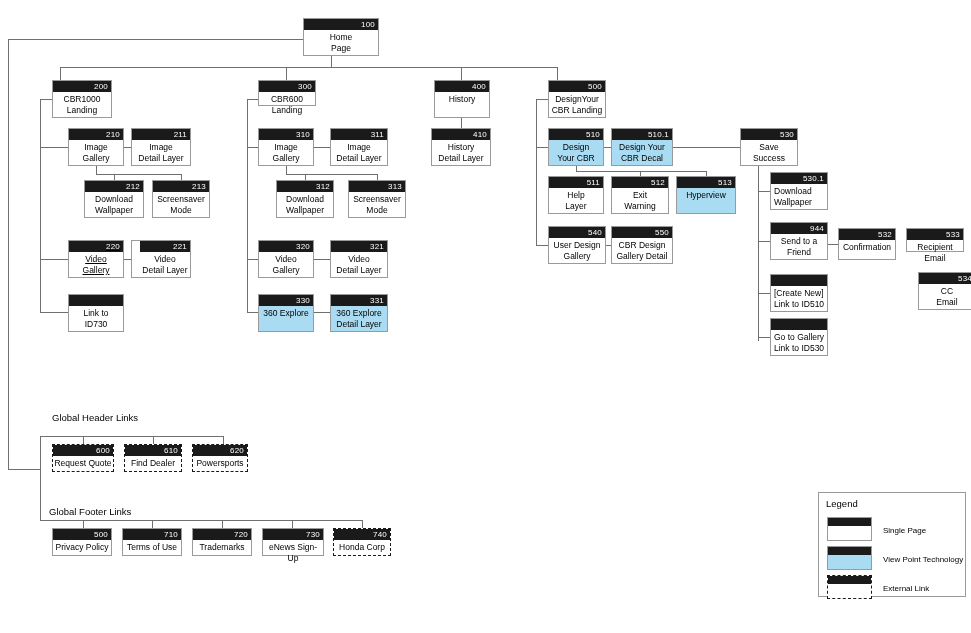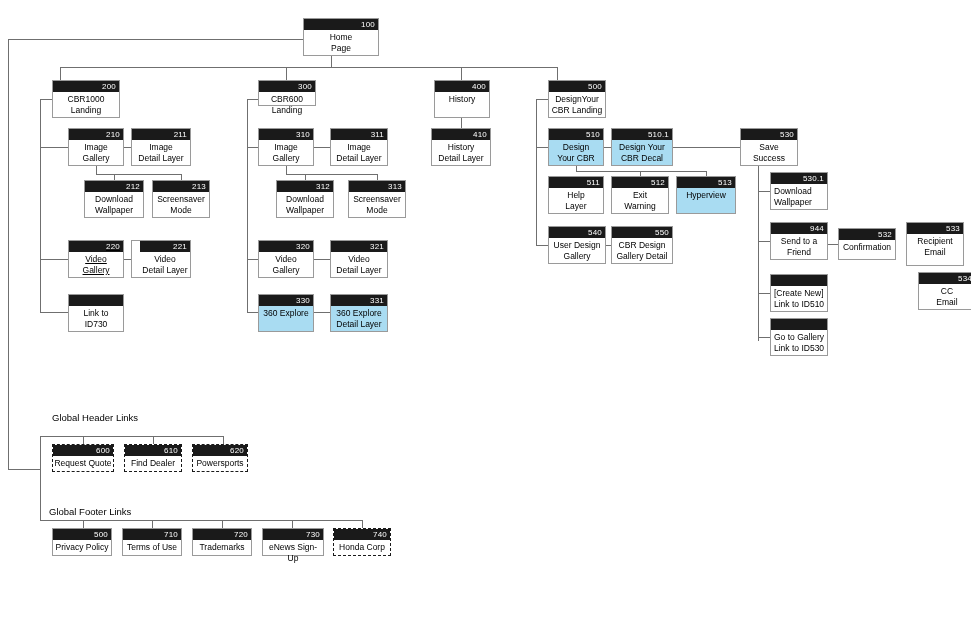--- a/index.html
+++ b/index.html
@@ -103,21 +103,21 @@
     <div class="ln v" style="left: 83px; top: 520px; height: 8px;"></div>
     <div class="ln v" style="left: 152px; top: 520px; height: 8px;"></div>
     <div class="ln v" style="left: 222px; top: 520px; height: 8px;"></div>
     <div class="ln v" style="left: 292px; top: 520px; height: 8px;"></div>
     <div class="ln v" style="left: 362px; top: 520px; height: 8px;"></div>
     <div class="node" style="left: 303px; top: 18px; width: 76px; height: 38px;">
       <div class="hdr">100</div>
       <div class="bdy">Home
 Page</div>
     </div>
-    <div class="node" style="left: 52px; top: 80px; width: 68px; height: 38px;">
+    <div class="node" style="left: 52px; top: 80px; width: 60px; height: 38px;">
       <div class="hdr">200</div>
       <div class="bdy">CBR1000
 Landing</div>
     </div>
     <div class="node" style="left: 68px; top: 128px; width: 56px; height: 38px;">
       <div class="hdr">210</div>
       <div class="bdy">Image
 Gallery</div>
     </div>
     <div class="node" style="left: 131px; top: 128px; width: 60px; height: 38px;">
@@ -254,21 +254,21 @@
     </div>
     <div class="node" style="left: 770px; top: 222px; width: 58px; height: 38px;">
       <div class="hdr">944</div>
       <div class="bdy">Send to a
 Friend</div>
     </div>
     <div class="node" style="left: 838px; top: 228px; width: 58px; height: 32px;">
       <div class="hdr">532</div>
       <div class="bdy">Confirmation</div>
     </div>
-    <div class="node" style="left: 906px; top: 222px; width: 58px; height: 44px;">
+    <div class="node" style="left: 906px; top: 228px; width: 58px; height: 24px;">
       <div class="hdr">533</div>
       <div class="bdy">Recipient
 Email</div>
     </div>
     <div class="node" style="left: 918px; top: 272px; width: 58px; height: 38px;">
       <div class="hdr">534</div>
       <div class="bdy">CC
 Email</div>
     </div>
     <div class="node noid lft" style="left: 770px; top: 274px; width: 58px; height: 38px;">
@@ -308,13 +308,29 @@
     <div class="node" style="left: 262px; top: 528px; width: 62px; height: 28px;">
       <div class="hdr">730</div>
       <div class="bdy">eNews Sign-Up</div>
     </div>
     <div class="node ext" style="left: 333px; top: 528px; width: 58px; height: 28px;">
       <div class="hdr">740</div>
       <div class="bdy">Honda Corp</div>
     </div>
     <div class="seclbl" style="left: 52px; top: 412px;">Global Header Links</div>
     <div class="seclbl" style="left: 49px; top: 499px; margin-top: 7px;">Global Footer Links</div>
+    <div id="legend" style="left: 818px; top: 492px; width: 148px; height: 105px;">
+      <div class="lg-title">Legend</div>
+      <div class="lg-sw" style="left: 8px; top: 24px;">
+        <div class="cap"></div>
+      </div>
+      <div class="lg-txt" style="left: 64px; top: 33px;">Single Page</div>
+      <div class="lg-sw blue" style="left: 8px; top: 53px;">
+        <div class="cap"></div>
+        <div class="fill"></div>
+      </div>
+      <div class="lg-txt" style="left: 64px; top: 62px;">View Point Technology</div>
+      <div class="lg-sw ext" style="left: 8px; top: 82px;">
+        <div class="cap"></div>
+      </div>
+      <div class="lg-txt" style="left: 64px; top: 91px;">External Link</div>
+    </div>
   </div>
 
 </body></html>

